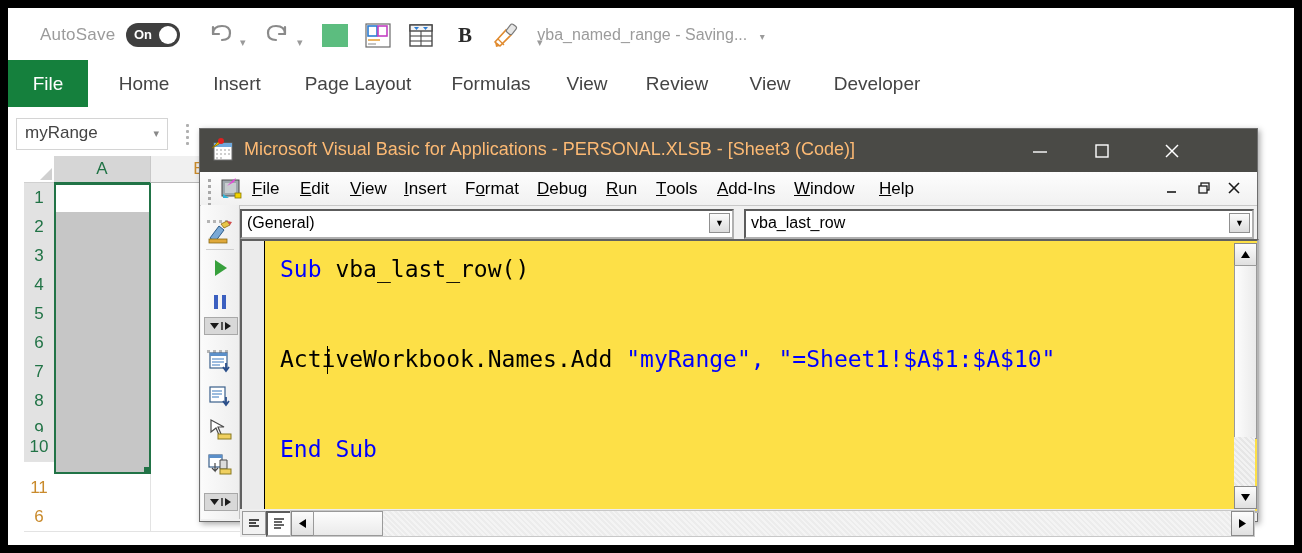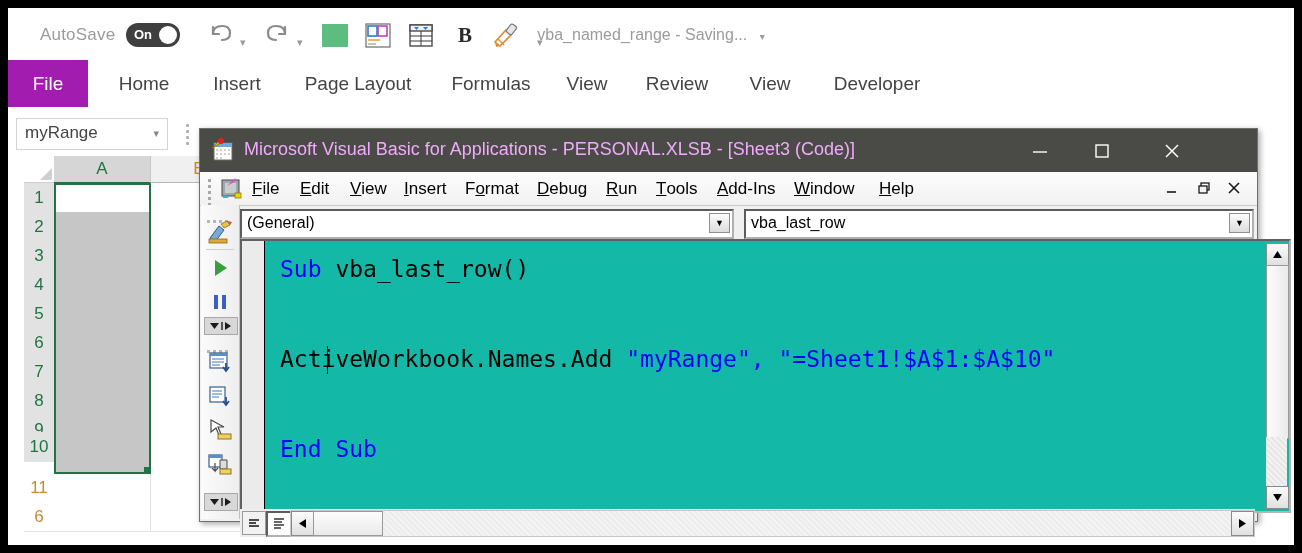--- a/index.html
+++ b/index.html
@@ -46,21 +46,21 @@
     position:absolute;left:0;top:18px;width:1286px;text-align:center;
     font-size:16px;color:#9b9b9b;pointer-events:none;
   }
   .wb-title .dd{font-size:10px;color:#9b9b9b;margin-left:8px;}
   
   #ribbon-tabs{
     position:absolute;left:0;top:52px;width:1286px;height:48px;background:#ffffff;
     border-bottom:1px solid #e3e3e3;
   }
   #tab-file{
-    position:absolute;left:0;top:0;width:80px;height:47px;background:#a21caf;
+    position:absolute;left:0;top:0;width:80px;height:47px;background:#15803d;
     color:#ffffff;font-size:19px;display:flex;align-items:center;justify-content:center;
     cursor:pointer;
   }
   .ribbon-tab{
     position:absolute;top:0;height:47px;font-size:19px;color:#444444;
     display:flex;align-items:center;justify-content:center;cursor:pointer;white-space:nowrap;
   }
   
   #namebox-row{
     position:absolute;left:0;top:100px;width:1286px;height:48px;background:#ffffff;
@@ -124,21 +124,21 @@
     box-shadow:2px 2px 6px rgba(0,0,0,.35);
     font-family:"Liberation Sans", sans-serif;
   }
   #vba-titlebar{
     position:absolute;left:0;top:0;width:1057px;height:43px;background:#4a4a46;
   }
   #vba-app-icon{
     position:absolute;left:10px;top:9px;width:26px;height:25px;
   }
   #vba-title-text{
-    position:absolute;left:44px;top:10px;font-size:18px;color:#f0abfc;white-space:nowrap;
+    position:absolute;left:44px;top:10px;font-size:18px;color:#fdba74;white-space:nowrap;
   }
   .win-btn{
     position:absolute;top:0;width:62px;height:43px;cursor:pointer;
     display:flex;align-items:center;justify-content:center;color:#ffffff;
   }
   
   #vba-menubar{
     position:absolute;left:0;top:43px;width:1057px;height:33px;
     background:linear-gradient(#fdfdfd,#f1f1f1);border-bottom:1px solid #c8c8c8;
   }
@@ -182,21 +182,21 @@
     position:absolute;left:5px;top:3px;font-size:16px;color:#000000;white-space:nowrap;
   }
   .vba-dd .dd-btn{
     position:absolute;right:2px;top:2px;width:19px;height:18px;
     background:linear-gradient(#fbfbfb,#dcdcdc);border:1px solid #909090;
     display:flex;align-items:center;justify-content:center;font-size:9px;color:#000;
   }
   
   #code-pane{
     position:absolute;left:40px;top:110px;width:1015px;height:270px;
-    background:#14b8a6;border:2px inset #b4b4b4;overflow:hidden;padding-left:32px;
+    background:#fde047;border:2px inset #b4b4b4;overflow:hidden;
   }
   #code-margin{
     position:absolute;left:0;top:0;width:22px;height:100%;
     background:#ebebeb;border-right:1px solid #000000;
   }
   #code-text{
     position:absolute;left:38px;top:6px;right:26px;
     font-family:"DejaVu Sans Mono", monospace;font-size:23px;line-height:45px;
     white-space:pre;color:#000000;
   }

